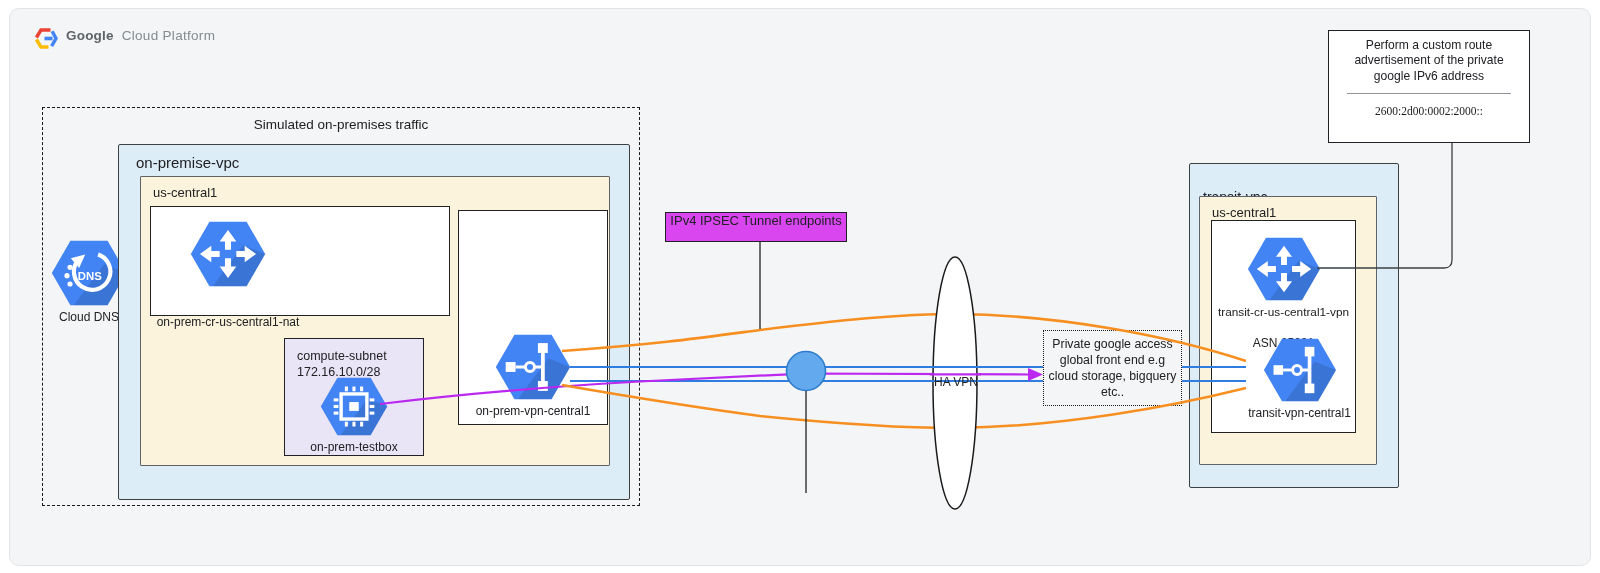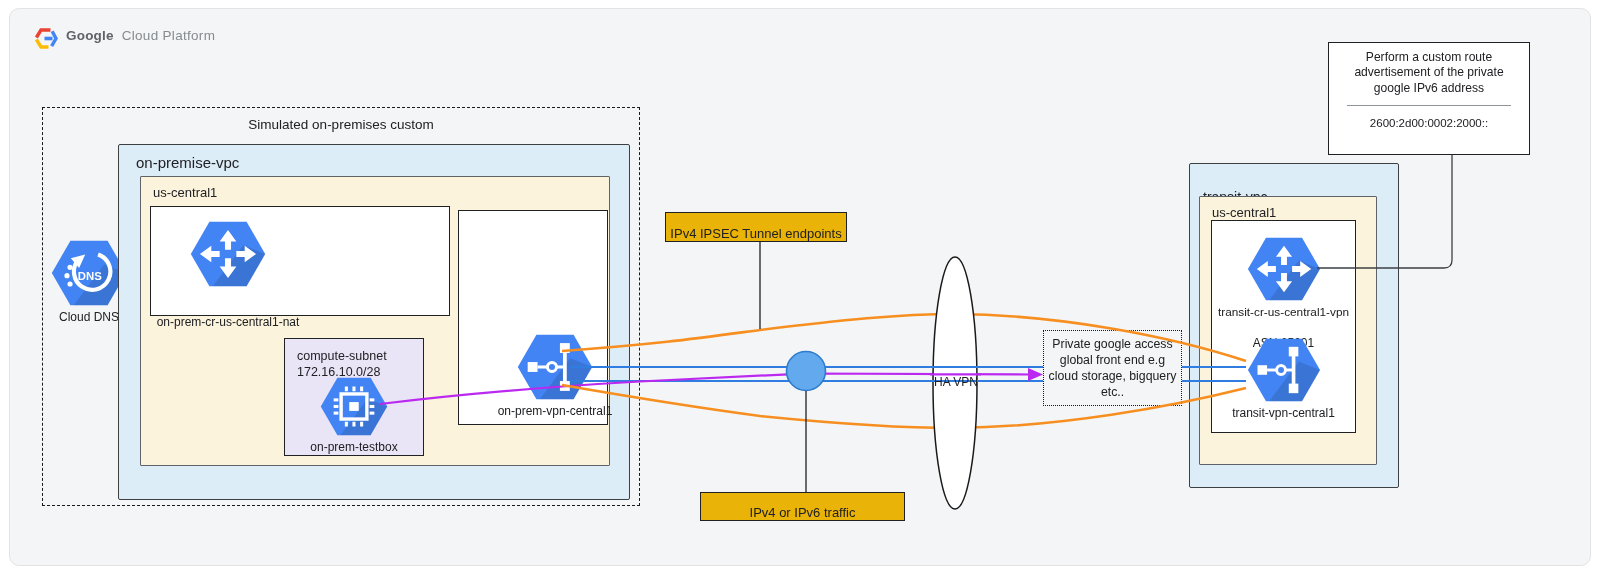--- a/index.html
+++ b/index.html
@@ -20,26 +20,26 @@
   .region-label{position:absolute;left:12px;top:8px;font-size:13px;color:#202124;}
   .card{background:#fff;border:1px solid #202124;z-index:1;}
   .subnet{background:#eae5f6;border:1px solid #202124;z-index:1;}
   .subnet-txt{position:absolute;left:12px;top:9px;font-size:12.5px;color:#202124;line-height:1.3;}
 
   .node{position:absolute;display:flex;flex-direction:column;align-items:center;z-index:1;}
   .node-label{font-size:12px;color:#202124;text-align:center;line-height:1.25;margin-top:4px;white-space:nowrap;}
   .node-label.sm{font-size:11.3px;}
   .node-label.xs{font-size:11.8px;white-space:normal;}
 
-  .tagbox{position:absolute;background:#eab308;border:1px solid #202124;display:flex;align-items:flex-end;justify-content:center;font-size:13px;color:#202124;z-index:5;box-sizing:border-box;}
+  .tagbox{position:absolute;background:#d946ef;border:1px solid #202124;display:flex;align-items:flex-start;justify-content:center;font-size:13px;color:#202124;z-index:5;box-sizing:border-box;}
   .pga{position:absolute;background:#f4f5f6;border:1.6px dotted #1a1a1a;z-index:3;display:flex;align-items:center;justify-content:center;text-align:center;font-size:12.3px;line-height:1.32;color:#202124;padding:4px 2px;box-sizing:border-box;}
   .callout{position:absolute;background:#fff;border:1px solid #202124;z-index:5;padding:7px 6px 6px;box-sizing:border-box;text-align:center;color:#202124;}
   .callout .c-text{font-size:12.1px;line-height:1.28;}
   .callout .c-div{border-top:1px solid #8f949a;margin:9px 12px 11px;}
-  .callout .c-addr{font-size:11.5px;color:#202124;}
+  .callout .c-addr{font-size:11.5px;color:#202124;font-family:Liberation Serif, serif;}
 
   svg.wires{position:absolute;left:0;top:0;pointer-events:none;}
   svg.under{z-index:2;}
   svg.over{z-index:4;}
 </style>
 </head>
 <body>
 
 <div class="stage">
   <div class="panel"></div>
@@ -49,21 +49,21 @@
       <path d="M16.5,2 L7,2 L2.4,9.5" fill="none" stroke="#ea4335" stroke-width="3.4"></path>
       <path d="M2.4,11.5 L7,19 L14.5,19" fill="none" stroke="#fbbc05" stroke-width="3.4"></path>
       <path d="M18.2,3.2 L22,10.5 L17.6,18.2" fill="none" stroke="#4285f4" stroke-width="3.4"></path>
       <rect x="10.5" y="8.7" width="8" height="3.6" fill="#4285f4"></rect>
     </svg>
     <span class="g-name">Google</span>
     <span class="g-rest">Cloud Platform</span>
   </div>
 
   <div class="abs dashed-outer" style="left:42px;top:107px;width:598px;height:399px;">
-    <div class="box-title">Simulated on-premises custom</div>
+    <div class="box-title">Simulated on-premises traffic</div>
   </div>
 
   <div class="node" style="left:50px;top:240px;width:78px;">
     <svg width="76" height="66" viewBox="0 0 100 87">
       <polygon points="1,43.5 25.5,1 74.5,1 99,43.5 74.5,86 25.5,86" fill="#4284f3"></polygon>
       <polygon points="99,43.5 74.5,86 30,86 70,32" fill="#000" opacity="0.12"></polygon>
       <circle cx="25" cy="36" r="3.4" fill="#fff"></circle>
         <circle cx="21" cy="47" r="3.4" fill="#fff"></circle>
         <circle cx="25" cy="58" r="3.4" fill="#fff"></circle>
       <path d="M36,26 A24,24 0 1 0 62,19" fill="none" stroke="#fff" stroke-width="5.5"></path>
@@ -87,21 +87,21 @@
       <polygon points="99,43.5 74.5,86 30,86 70,32" fill="#000" opacity="0.12"></polygon>
       <path d="M50,12 L61,27 L54,27 L54,38 L46,38 L46,27 L39,27 Z" fill="#fff"></path>
       <path d="M50,75 L61,60 L54,60 L54,49 L46,49 L46,60 L39,60 Z" fill="#fff"></path>
       <path d="M13,43.5 L28,32.5 L28,39.5 L39,39.5 L39,47.5 L28,47.5 L28,54.5 Z" fill="#fff"></path>
       <path d="M87,43.5 L72,32.5 L72,39.5 L61,39.5 L61,47.5 L72,47.5 L72,54.5 Z" fill="#fff"></path>
     </svg>
     <div class="node-label">on-prem-cr-us-central1-nat</div>
   </div>
 
   <div class="abs card" style="left:458px;top:210px;width:150px;height:215px;"></div>
-  <div class="node" style="left:458px;top:334px;width:122px;padding-left:36px;">
+  <div class="node" style="left:436px;top:334px;width:122px;padding-left:36px;">
     <svg width="76" height="66" viewBox="0 0 100 87">
       <polygon points="1,43.5 25.5,1 74.5,1 99,43.5 74.5,86 25.5,86" fill="#4284f3"></polygon>
       <polygon points="99,43.5 74.5,86 30,86 70,32" fill="#000" opacity="0.12"></polygon>
       <rect x="14" y="37" width="13" height="13" fill="#fff"></rect>
       <path d="M27,43.5 H40" stroke="#fff" stroke-width="4"></path>
       <circle cx="46" cy="43.5" r="6" fill="none" stroke="#fff" stroke-width="4"></circle>
       <path d="M52,43.5 H63" stroke="#fff" stroke-width="4"></path>
       <path d="M63,22 V65" stroke="#fff" stroke-width="5"></path>
       <rect x="56.5" y="12" width="13" height="13" fill="#fff"></rect>
       <rect x="56.5" y="62" width="13" height="13" fill="#fff"></rect>
@@ -149,21 +149,21 @@
       <polygon points="1,43.5 25.5,1 74.5,1 99,43.5 74.5,86 25.5,86" fill="#4284f3"></polygon>
       <polygon points="99,43.5 74.5,86 30,86 70,32" fill="#000" opacity="0.12"></polygon>
       <path d="M50,12 L61,27 L54,27 L54,38 L46,38 L46,27 L39,27 Z" fill="#fff"></path>
       <path d="M50,75 L61,60 L54,60 L54,49 L46,49 L46,60 L39,60 Z" fill="#fff"></path>
       <path d="M13,43.5 L28,32.5 L28,39.5 L39,39.5 L39,47.5 L28,47.5 L28,54.5 Z" fill="#fff"></path>
       <path d="M87,43.5 L72,32.5 L72,39.5 L61,39.5 L61,47.5 L72,47.5 L72,54.5 Z" fill="#fff"></path>
     </svg>
     <div class="node-label xs">transit-cr-us-central1-vpn</div>
     <div class="node-label" style="margin-top:16px;">ASN 65001</div>
   </div>
-  <div class="node" style="left:1211px;top:338px;width:145px;">
+  <div class="node" style="left:1211px;top:338px;width:145px;padding-left:16px;">
     <svg width="74" height="64" viewBox="0 0 100 87">
       <polygon points="1,43.5 25.5,1 74.5,1 99,43.5 74.5,86 25.5,86" fill="#4284f3"></polygon>
       <polygon points="99,43.5 74.5,86 30,86 70,32" fill="#000" opacity="0.12"></polygon>
       <rect x="14" y="37" width="13" height="13" fill="#fff"></rect>
       <path d="M27,43.5 H40" stroke="#fff" stroke-width="4"></path>
       <circle cx="46" cy="43.5" r="6" fill="none" stroke="#fff" stroke-width="4"></circle>
       <path d="M52,43.5 H63" stroke="#fff" stroke-width="4"></path>
       <path d="M63,22 V65" stroke="#fff" stroke-width="5"></path>
       <rect x="56.5" y="12" width="13" height="13" fill="#fff"></rect>
       <rect x="56.5" y="62" width="13" height="13" fill="#fff"></rect>
@@ -192,22 +192,19 @@
     <text x="956" y="386" font-size="12" fill="#1f1f1f" text-anchor="middle" font-family="Liberation Sans, sans-serif">HA VPN</text>
     <path d="M760,242 V329" stroke="#1f1f1f" stroke-width="1.3"></path>
     <circle cx="806" cy="371" r="19.5" fill="#63a9ee" stroke="#2e7ccc" stroke-width="1.6"></circle>
     <path d="M806,391 V493" stroke="#1f1f1f" stroke-width="1.3"></path>
     <path d="M1317,268 L1444,268 Q1452,268 1452,260 L1452,143" stroke="#3c4043" stroke-width="1.3" fill="none"></path>
   </svg>
 
   <div class="tagbox" style="left:665px;top:212px;width:182px;height:30px;">
     <span>IPv4 IPSEC Tunnel endpoints</span>
   </div>
-  <div class="tagbox" style="left:700px;top:492px;width:205px;height:29px;">
-    <span>IPv4 or IPv6 traffic</span>
-  </div>
-
-  <div class="callout" style="left:1328px;top:30px;width:202px;min-height:113px;margin-top:12px;">
+
+  <div class="callout" style="left:1328px;top:30px;width:202px;min-height:113px;">
     <div class="c-text">Perform a custom route advertisement of the private google IPv6 address</div>
     <div class="c-div"></div>
     <div class="c-addr">2600:2d00:0002:2000::</div>
   </div>
 </div>
 
 </body></html>

